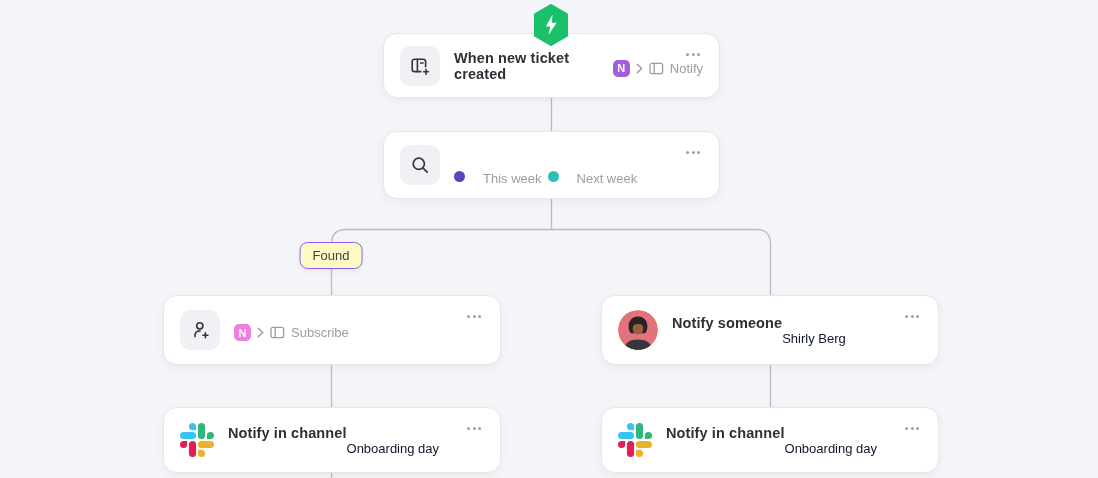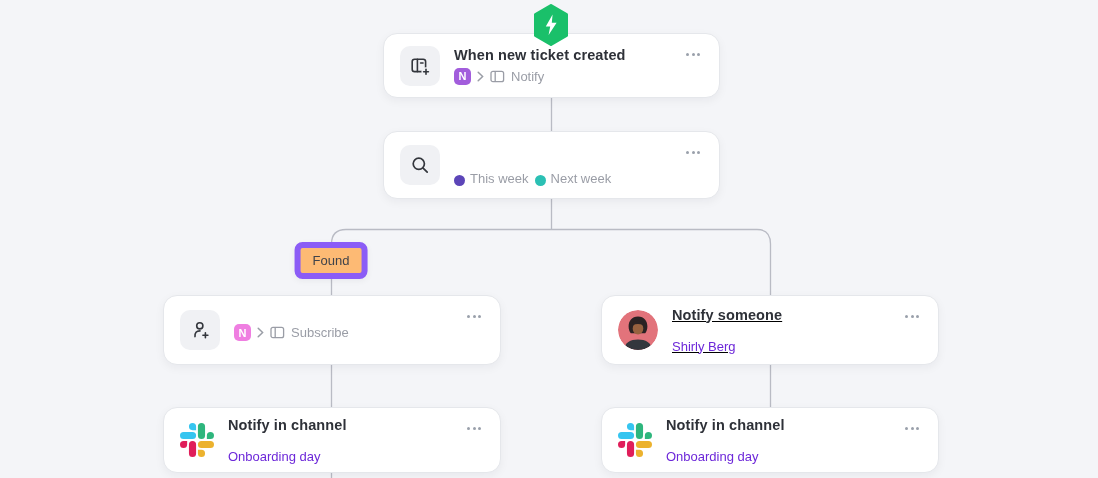--- a/index.html
+++ b/index.html
@@ -6,32 +6,32 @@
   body { font-family:"Liberation Sans", sans-serif; background:#ffffff; }
   .canvas { position:relative; width:1098px; height:478px; background:#f4f5f8; overflow:hidden; }
 
   .connectors { position:absolute; inset:0; z-index:0; }
 
   .card { position:absolute; background:#ffffff; border:1px solid #e5e7eb; border-radius:14px;
           box-shadow:0 3px 10px rgba(25,28,40,.05); display:flex; align-items:center;
           padding:0 16px; gap:14px; z-index:1; cursor:pointer; }
   .iconbox { width:40px; height:40px; border-radius:10px; background:#f0f1f4;
              display:flex; align-items:center; justify-content:center; flex:none; }
-  .txt { display:flex; flex-direction:column; justify-content:center; }
+  .txt { display:flex; flex-direction:row; justify-content:center; }
   .title { font-size:14.5px; font-weight:700; color:#2e3138; letter-spacing:.1px; }
   .subrow { display:flex; align-items:center; gap:6px; margin-top:5px;
             font-size:13px; color:#9a9da6; }
-  .subtitle { margin-top:16px; font-size:13px; color:#6d28d9; }
+  .subtitle { margin-top:16px; font-size:13px; color:#0f172a; }
   .nbadge { width:17px; height:17px; border-radius:5px; color:#fff; font-size:11px;
             font-weight:700; display:flex; align-items:center; justify-content:center; flex:none; }
   .dot { width:11px; height:11px; border-radius:50%; flex:none; }
-  .statusitem { display:flex; align-items:flex-end; gap:5px;margin-top:21px; }
+  .statusitem { display:flex; align-items:flex-start; gap:18px;margin-top:21px; }
   .menu { position:absolute; top:15px; right:15px; display:flex; gap:2.5px; padding:4px; cursor:pointer; }
   .menu i { width:3px; height:3px; border-radius:50%; background:#9aa0ab; display:block; }
-  .chip { position:absolute; background:#fdba74; border:6px solid #8b5cf6; border-radius:8px;
+  .chip { position:absolute; background:#fef9c3; border:1px solid #8b5cf6; border-radius:8px;
           padding:5px 12px; font-size:13px; color:#40434a; z-index:2;
           box-shadow:0 2px 6px rgba(25,28,40,.05); transform:translateX(-50%); white-space:nowrap; }
   .trigger-badge { position:absolute; left:532px; top:4px; z-index:3; }
   .avatar { width:40px; height:40px; border-radius:50%; flex:none; overflow:hidden; }
 </style>
 </head>
 <body>
 
 <div class="canvas">
 
@@ -133,21 +133,21 @@
         <span>Subscribe</span>
       </div>
     </div>
     <div class="menu">
         <i></i>
         <i></i>
         <i></i>
       </div>
   </div>
 
-  <div class="card" style="left:601px; top:295px; width:338px; height:70px;text-decoration:underline;">
+  <div class="card" style="left:601px; top:295px; width:338px; height:70px;">
     <div class="avatar">
       <svg width="40" height="40" viewBox="0 0 40 40">
         <defs>
             <clipPath id="avclip">
               <circle cx="20" cy="20" r="20"></circle>
             </clipPath>
           </defs>
         <g clip-path="url(#avclip)">
           <rect width="40" height="40" fill="#e2737b"></rect>
           <path d="M20 6.5 c-6.2 0-9.4 4.6-9.4 9.8 0 3.2 .9 5.4 2.2 6.9 h14.4 c1.3-1.5 2.2-3.7 2.2-6.9 0-5.2-3.2-9.8-9.4-9.8 z" fill="#2b2223"></path>

